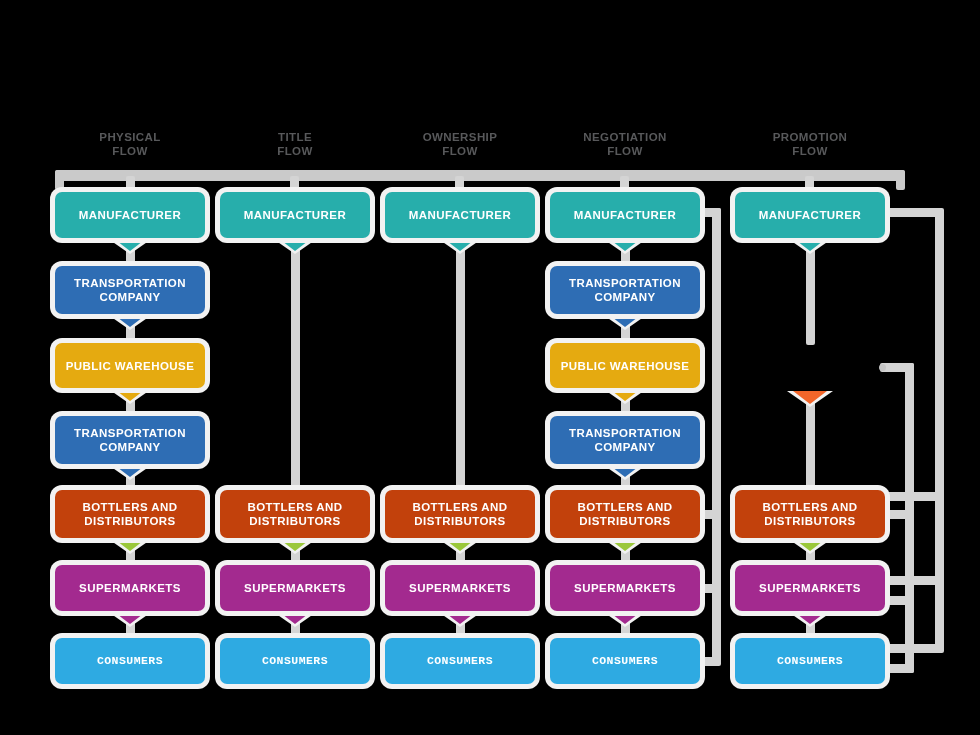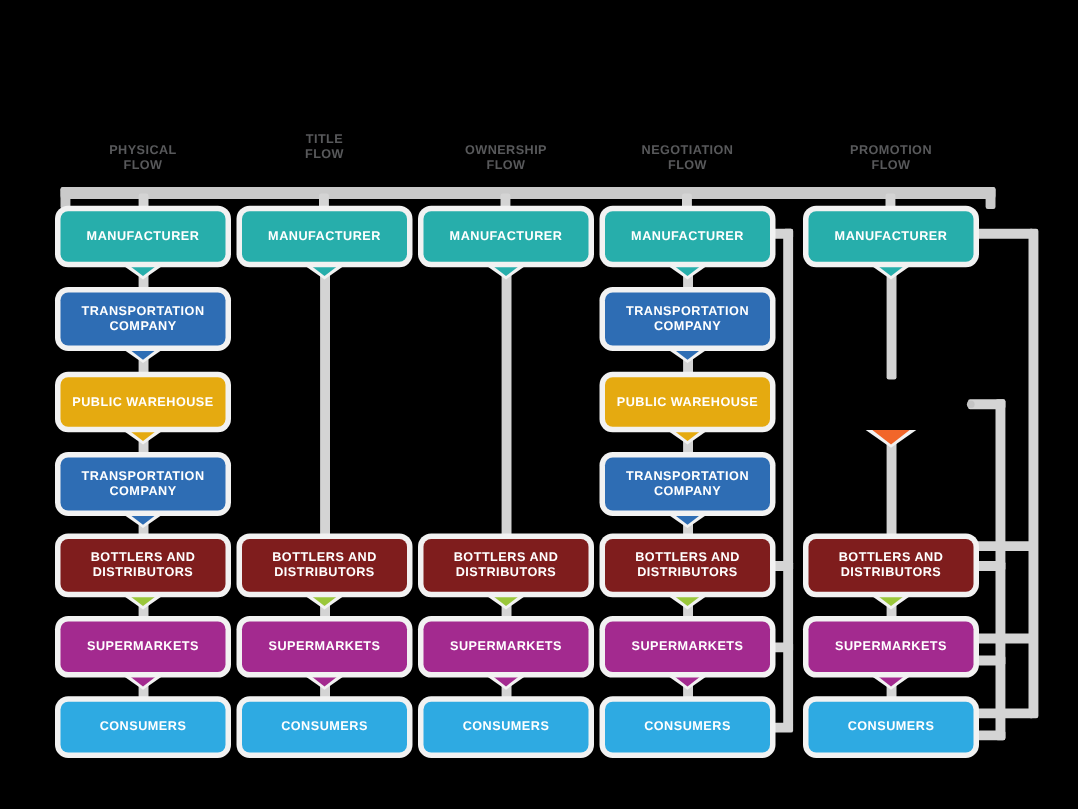--- a/index.html
+++ b/index.html
@@ -60,38 +60,38 @@
   .notch.halo{
     border-left:23px solid transparent;
     border-right:23px solid transparent;
     z-index:1;
   }
 
   
   .c-teal   {background:#27aeab;}
   .c-blue   {background:#2e6db4;}
   .c-yellow {background:#e5aa10;}
-  .c-green  {background:#7f1d1d;}
+  .c-green  {background:#c2410c;}
   .c-purple {background:#a32a8f;}
-  .c-sky    {background:#2eaae2;}
+  .c-sky    {background:#2eaae2;font-family:Liberation Mono, monospace;}
   .c-orange {background:#f2662a;}
 </style>
 </head>
 <body>
 
 <div id="stage">
 
   <div class="title">
   </div>
 
   <div class="colhead" style="left:54px;top:130px;width:152px;">
     <span>Physical</span>
     <span class="l2">Flow</span>
   </div>
-  <div class="colhead" style="left:219px;top:120px;width:152px;">
+  <div class="colhead" style="left:219px;top:130px;width:152px;">
     <span>Title</span>
     <span class="l2">Flow</span>
   </div>
   <div class="colhead" style="left:384px;top:130px;width:152px;">
     <span>Ownership</span>
     <span class="l2">Flow</span>
   </div>
   <div class="colhead" style="left:549px;top:130px;width:152px;">
     <span>Negotiation</span>
     <span class="l2">Flow</span>

